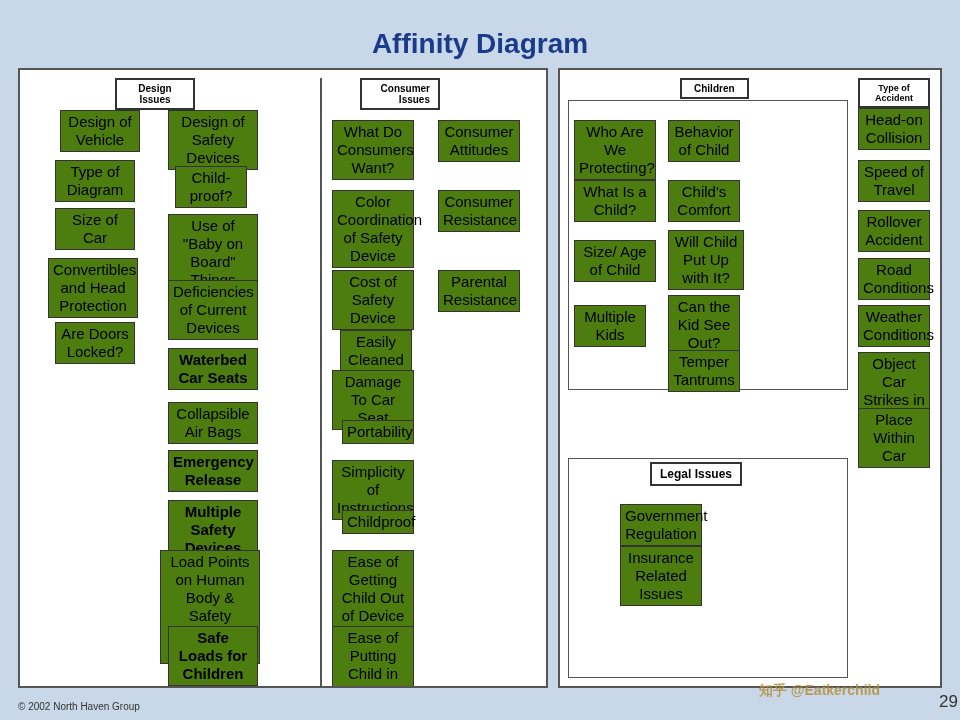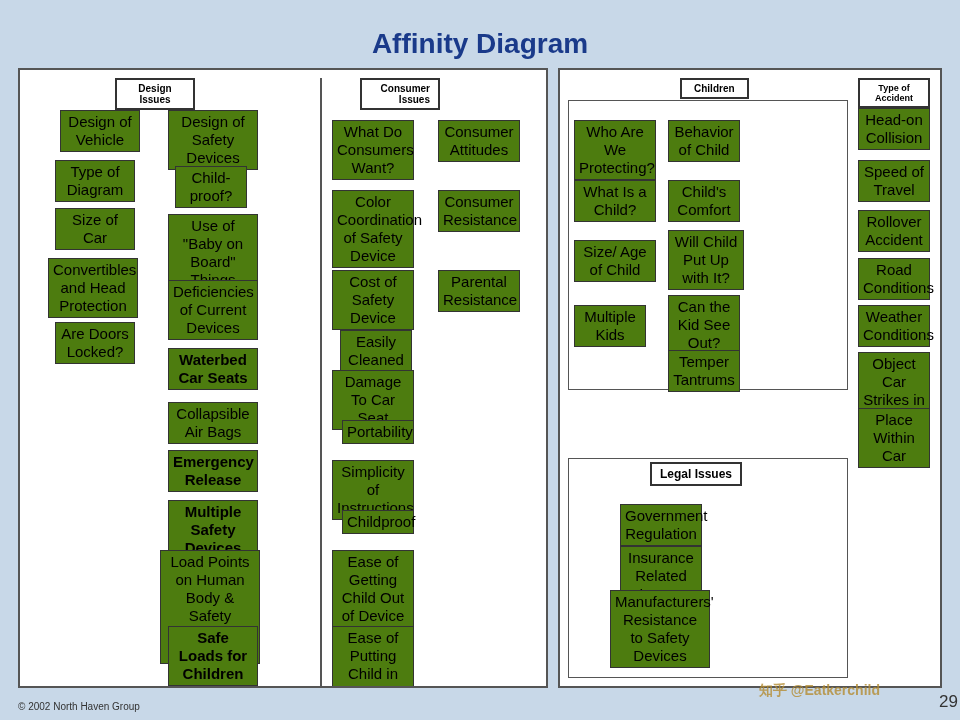--- a/index.html
+++ b/index.html
@@ -201,20 +201,19 @@
     <div style="position:absolute; left:8px; bottom:8px; width:280px; height:220px; border:1.5px solid #555;"></div>
 
     <div style="position:absolute; left:90px; bottom:200px; border:2px solid #333; background:white; text-align:center; font-size:12px; font-weight:bold; padding:3px 8px;">
       <span>Legal Issues</span>
     </div>
 
     <div class="node" style="left:60px; bottom:140px; width:82px;">Government Regulation</div>
 
     <div class="node" style="left:60px; bottom:80px; width:82px;">Insurance Related Issues</div>
 
-    <div class="node" style="left:50px; bottom:18px; width:100px;">Manufacturers' Resistance to Safety Devices</div>
 
   </div>
 </div>
 
 <div class="footer">© 2002 North Haven Group</div>
 <div class="page-num">29</div>
 <div class="watermark">知乎 @Eatkerchild</div>
 
 </body></html>

